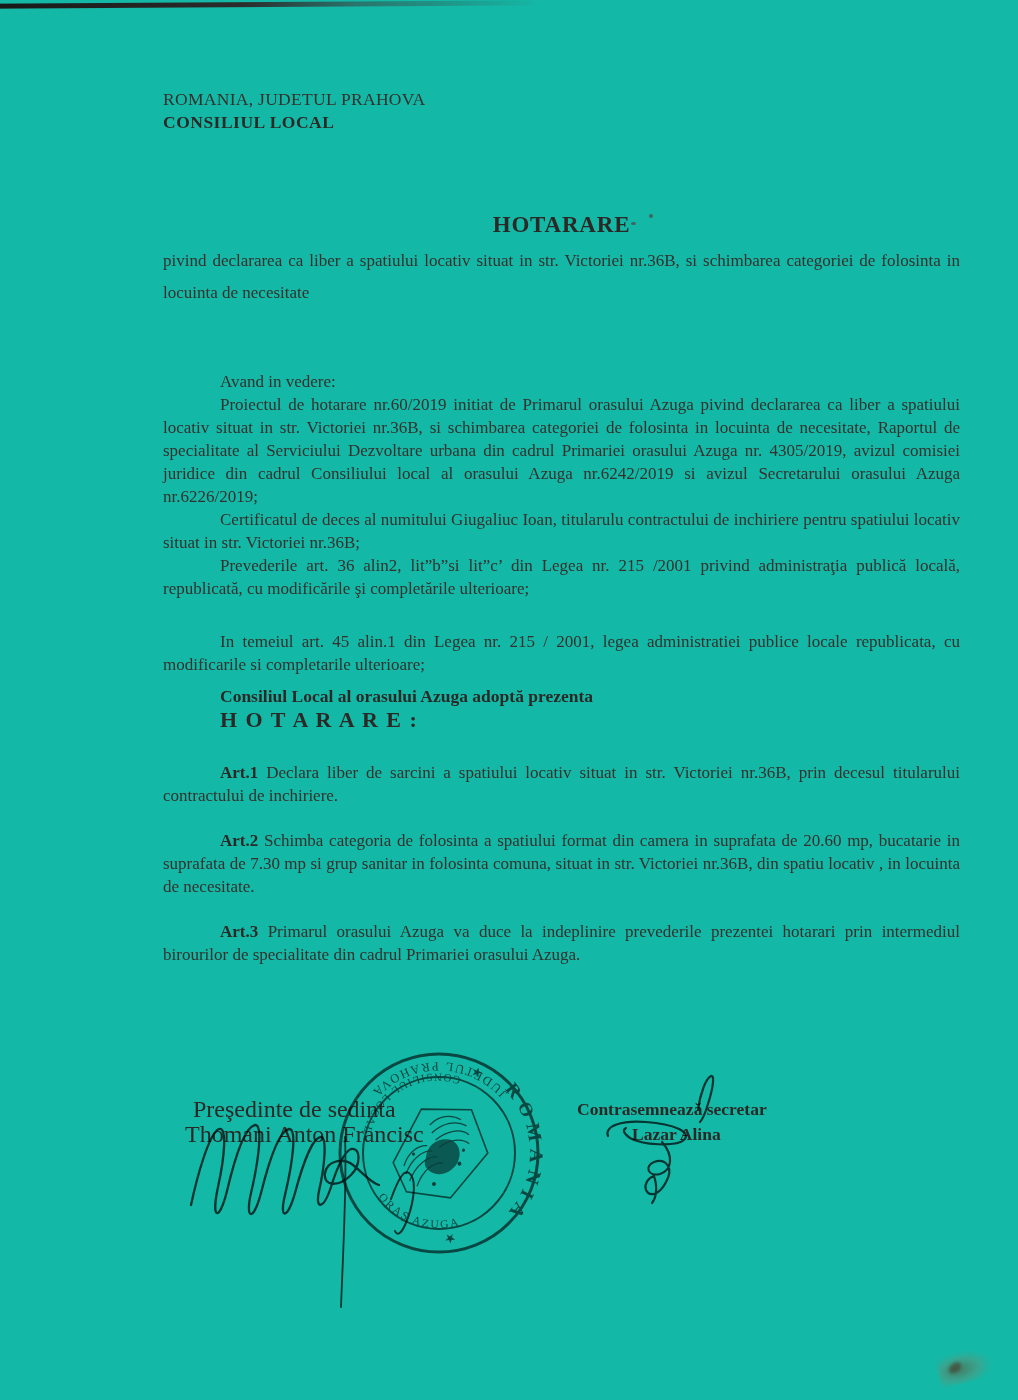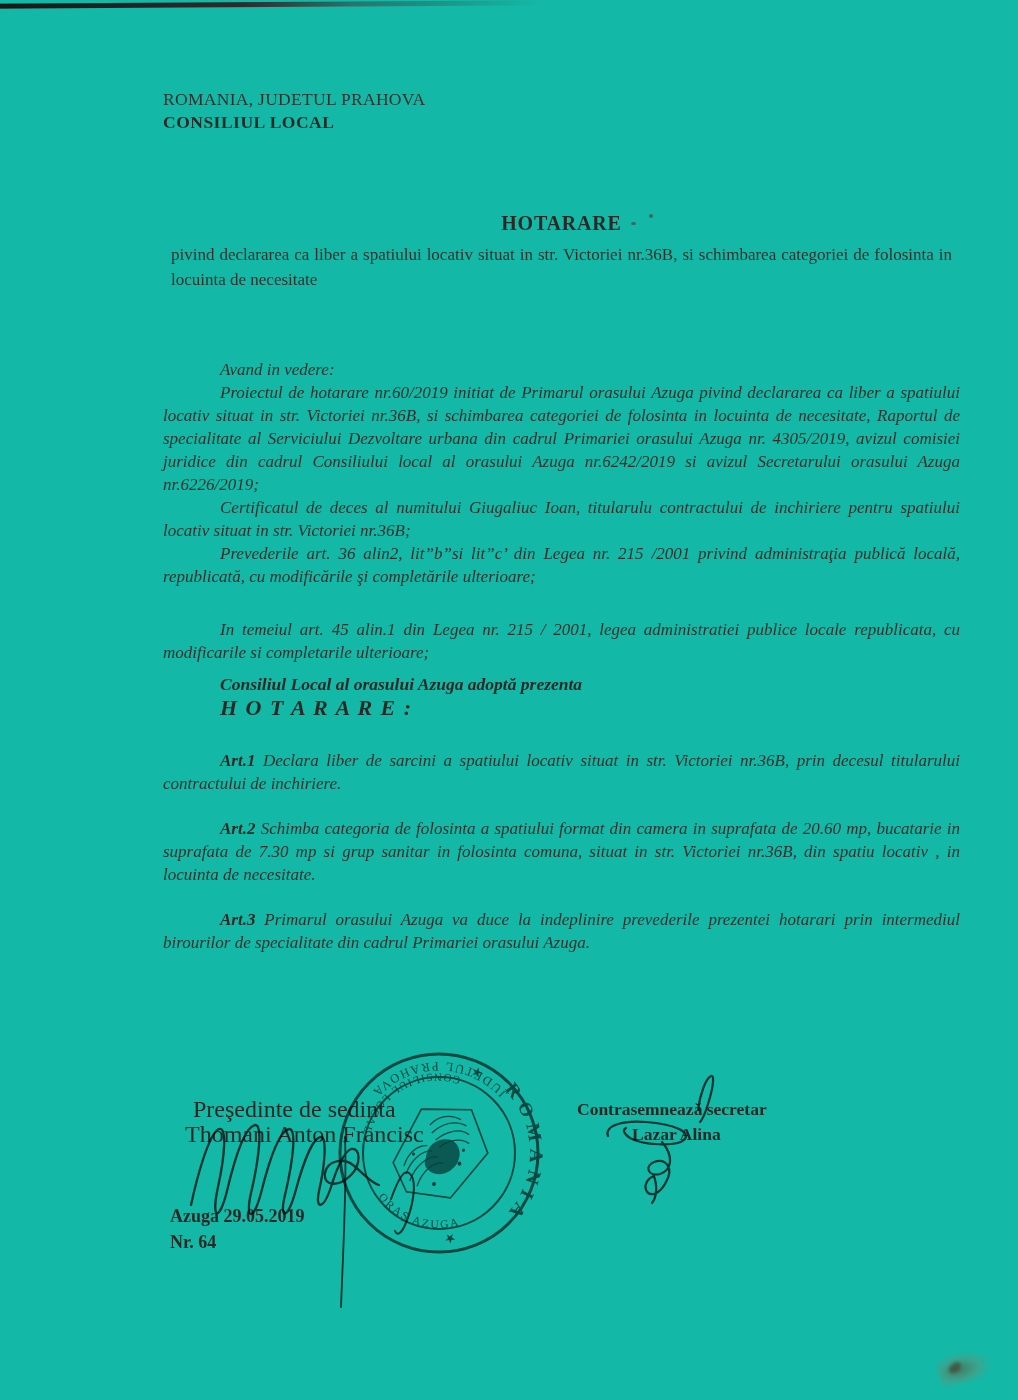--- a/index.html
+++ b/index.html
@@ -19,30 +19,30 @@
     background:linear-gradient(to right,#181818 0%,#2c2c2c 45%,rgba(60,60,60,.55) 66%,rgba(90,90,90,0) 100%);
     transform:rotate(-0.35deg); border-radius:3px; filter:blur(.4px);
   }
   .doc-header {
     position:absolute; left:163px; top:88px;
     font-size:17.5px; line-height:22.5px; letter-spacing:.3px;
   }
   .doc-header .bold { font-weight:bold; letter-spacing:.5px; color:#2b2926; }
   .title-block { position:absolute; left:163px; top:212px; width:797px; }
   .doc-title {
-    text-align:center; font-weight:bold; font-size:20px;
+    text-align:center; font-weight:bold; font-size:23px;
     letter-spacing:.8px; color:#2b2926; position:relative;
   }
   .title-dot { position:absolute; width:4px; height:4px; border-radius:50%; background:#4c4a46; opacity:.75; }
   .title-dot.d1 { left:468px; top:10px; width:5px; height:3px; }
   .title-dot.d2 { left:486px; top:2px; }
-  .subtitle { margin:7px 8px 0; text-align:justify; line-height:25px; font-size:17px; }
+  .subtitle { margin:7px 0 0; text-align:justify; line-height:32px; font-size:17px; }
   .body-text {
-    position:absolute; left:163px; top:358px; width:797px;
-    font-size:17px; line-height:23px; text-align:justify;font-style:italic;
+    position:absolute; left:163px; top:370px; width:797px;
+    font-size:17px; line-height:23px; text-align:justify;
   }
   .body-text p { margin:0; text-indent:57px; }
   .legal-basis { margin-top:30px !important; }
   .adoption {
     margin-top:9px !important; font-weight:bold; text-align:left;
     text-indent:47px; font-size:17.5px; color:#2b2926;
   }
   .decision-heading {
     margin:15px 0 0; text-align:left; font-weight:bold;
     font-size:22px; letter-spacing:1.5px; color:#2b2926;
@@ -113,24 +113,20 @@
     <p class="article art-1"><span class="art-label">Art.1</span> <span>Declara liber de sarcini a spatiului locativ situat in str. Victoriei nr.36B, prin decesul titularului contractului de inchiriere.</span></p>
     <p class="article art-2"><span class="art-label">Art.2</span> <span>Schimba categoria de folosinta a spatiului format din camera in suprafata de 20.60 mp, bucatarie in suprafata de 7.30 mp si grup sanitar in folosinta comuna, situat in str. Victoriei nr.36B, din spatiu locativ , in locuinta de necesitate.</span></p>
     <p class="article art-3"><span class="art-label">Art.3</span> <span>Primarul orasului Azuga va duce la indeplinire prevederile prezentei hotarari prin intermediul birourilor de specialitate din cadrul Primariei orasului Azuga.</span></p>
   </div>
 
   <div class="sig-president">
     <div class="role">Preşedinte de sedinta</div>
     <div class="name">Thomani Anton Francisc</div>
   </div>
 
-  <div class="sig-date">
-    <div>Azuga 29.05.2019</div>
-    <div>Nr. 64</div>
-  </div>
 
   <div class="sig-secretary">
     <div>Contrasemnează  secretar</div>
     <div class="name">Lazar Alina</div>
   </div>
 
   <svg class="stamp-svg" width="214" height="214" viewBox="0 0 214 214">
     <g fill="none" stroke="#4e4d4f">
       <circle cx="107" cy="107" r="99" stroke-width="3"></circle>
       <circle cx="107" cy="107" r="76" stroke-width="2"></circle>

